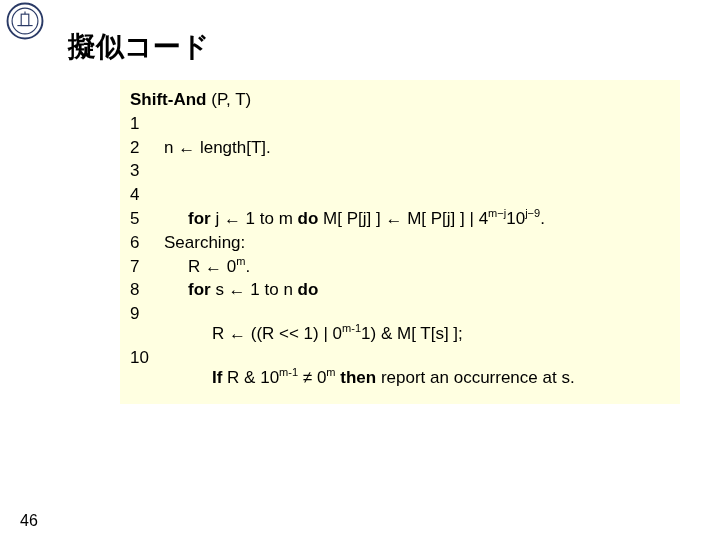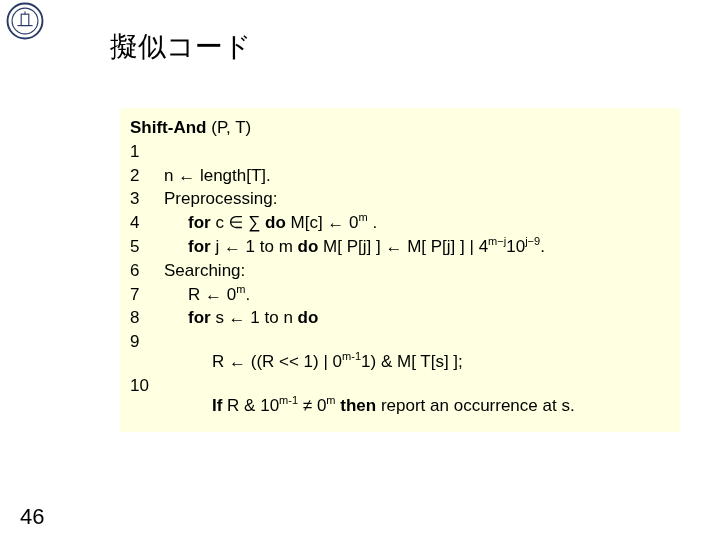--- a/index.html
+++ b/index.html
@@ -17,48 +17,47 @@
     left: 6px;
     width: 38px;
     height: 38px;
   }
   .logo svg { width: 100%; height: 100%; }
   .title {
     position: absolute;
     top: 28px;
     left: 68px;
     font-size: 28px;
-    font-weight: normal;
+    font-weight: bold;
     color: #000;
-    margin-left: 42px;
   }
   .code-block {
     position: absolute;
-    top: 108px;
+    top: 80px;
     left: 120px;
     width: 560px;
     background: #ffffe1;
     padding: 8px 10px 14px 10px;
     font-size: 17px;
     line-height: 1.4;
     color: #000;
   }
   .algo-title { font-weight: bold; }
   .line { display: flex; }
   .num { width: 34px; flex-shrink: 0; }
   .ind1 { padding-left: 0; }
   .ind2 { padding-left: 24px; }
   .ind3 { padding-left: 48px; margin-top: 20px; }
   .b { font-weight: bold; }
   sup { font-size: 0.65em; vertical-align: super; line-height: 0; }
   .page-num {
     position: absolute;
     bottom: 10px;
     left: 20px;
-    font-size: 22px;
+    font-size: 16px;
     color: #000;
   }
 </style>
 </head>
 <body>
 
 <div class="logo">
   <svg viewBox="0 0 100 100">
     <circle cx="50" cy="50" r="46" fill="none" stroke="#2a3a66" stroke-width="5"></circle>
     <circle cx="50" cy="50" r="34" fill="none" stroke="#2a3a66" stroke-width="3"></circle>
@@ -78,25 +77,23 @@
   <div id="lines">
       <div class="line">
         <span class="num">1</span>
       </div>
       <div class="line">
         <span class="num">2</span>
         <span class="ind1"><span>n ← length[T].</span></span>
       </div>
       <div class="line">
         <span class="num">3</span>
-        <span class="ind1"><span>Preprocessing:</span></span>
       </div>
       <div class="line">
         <span class="num">4</span>
-        <span class="ind2"><span class="b">for</span><span> c ∈ ∑ </span><span class="b">do</span><span> M[c] ← 0</span><sup>m</sup><span> .</span></span>
       </div>
       <div class="line">
         <span class="num">5</span>
         <span class="ind2"><span class="b">for</span><span> j ← 1 to m </span><span class="b">do</span><span> M[ P[j] ] ← M[ P[j] ] | 4</span><sup>m−j</sup><span>10</span><sup>j−9</sup><span>.</span></span>
       </div>
       <div class="line">
         <span class="num">6</span>
         <span class="ind1"><span>Searching:</span></span>
       </div>
       <div class="line">

